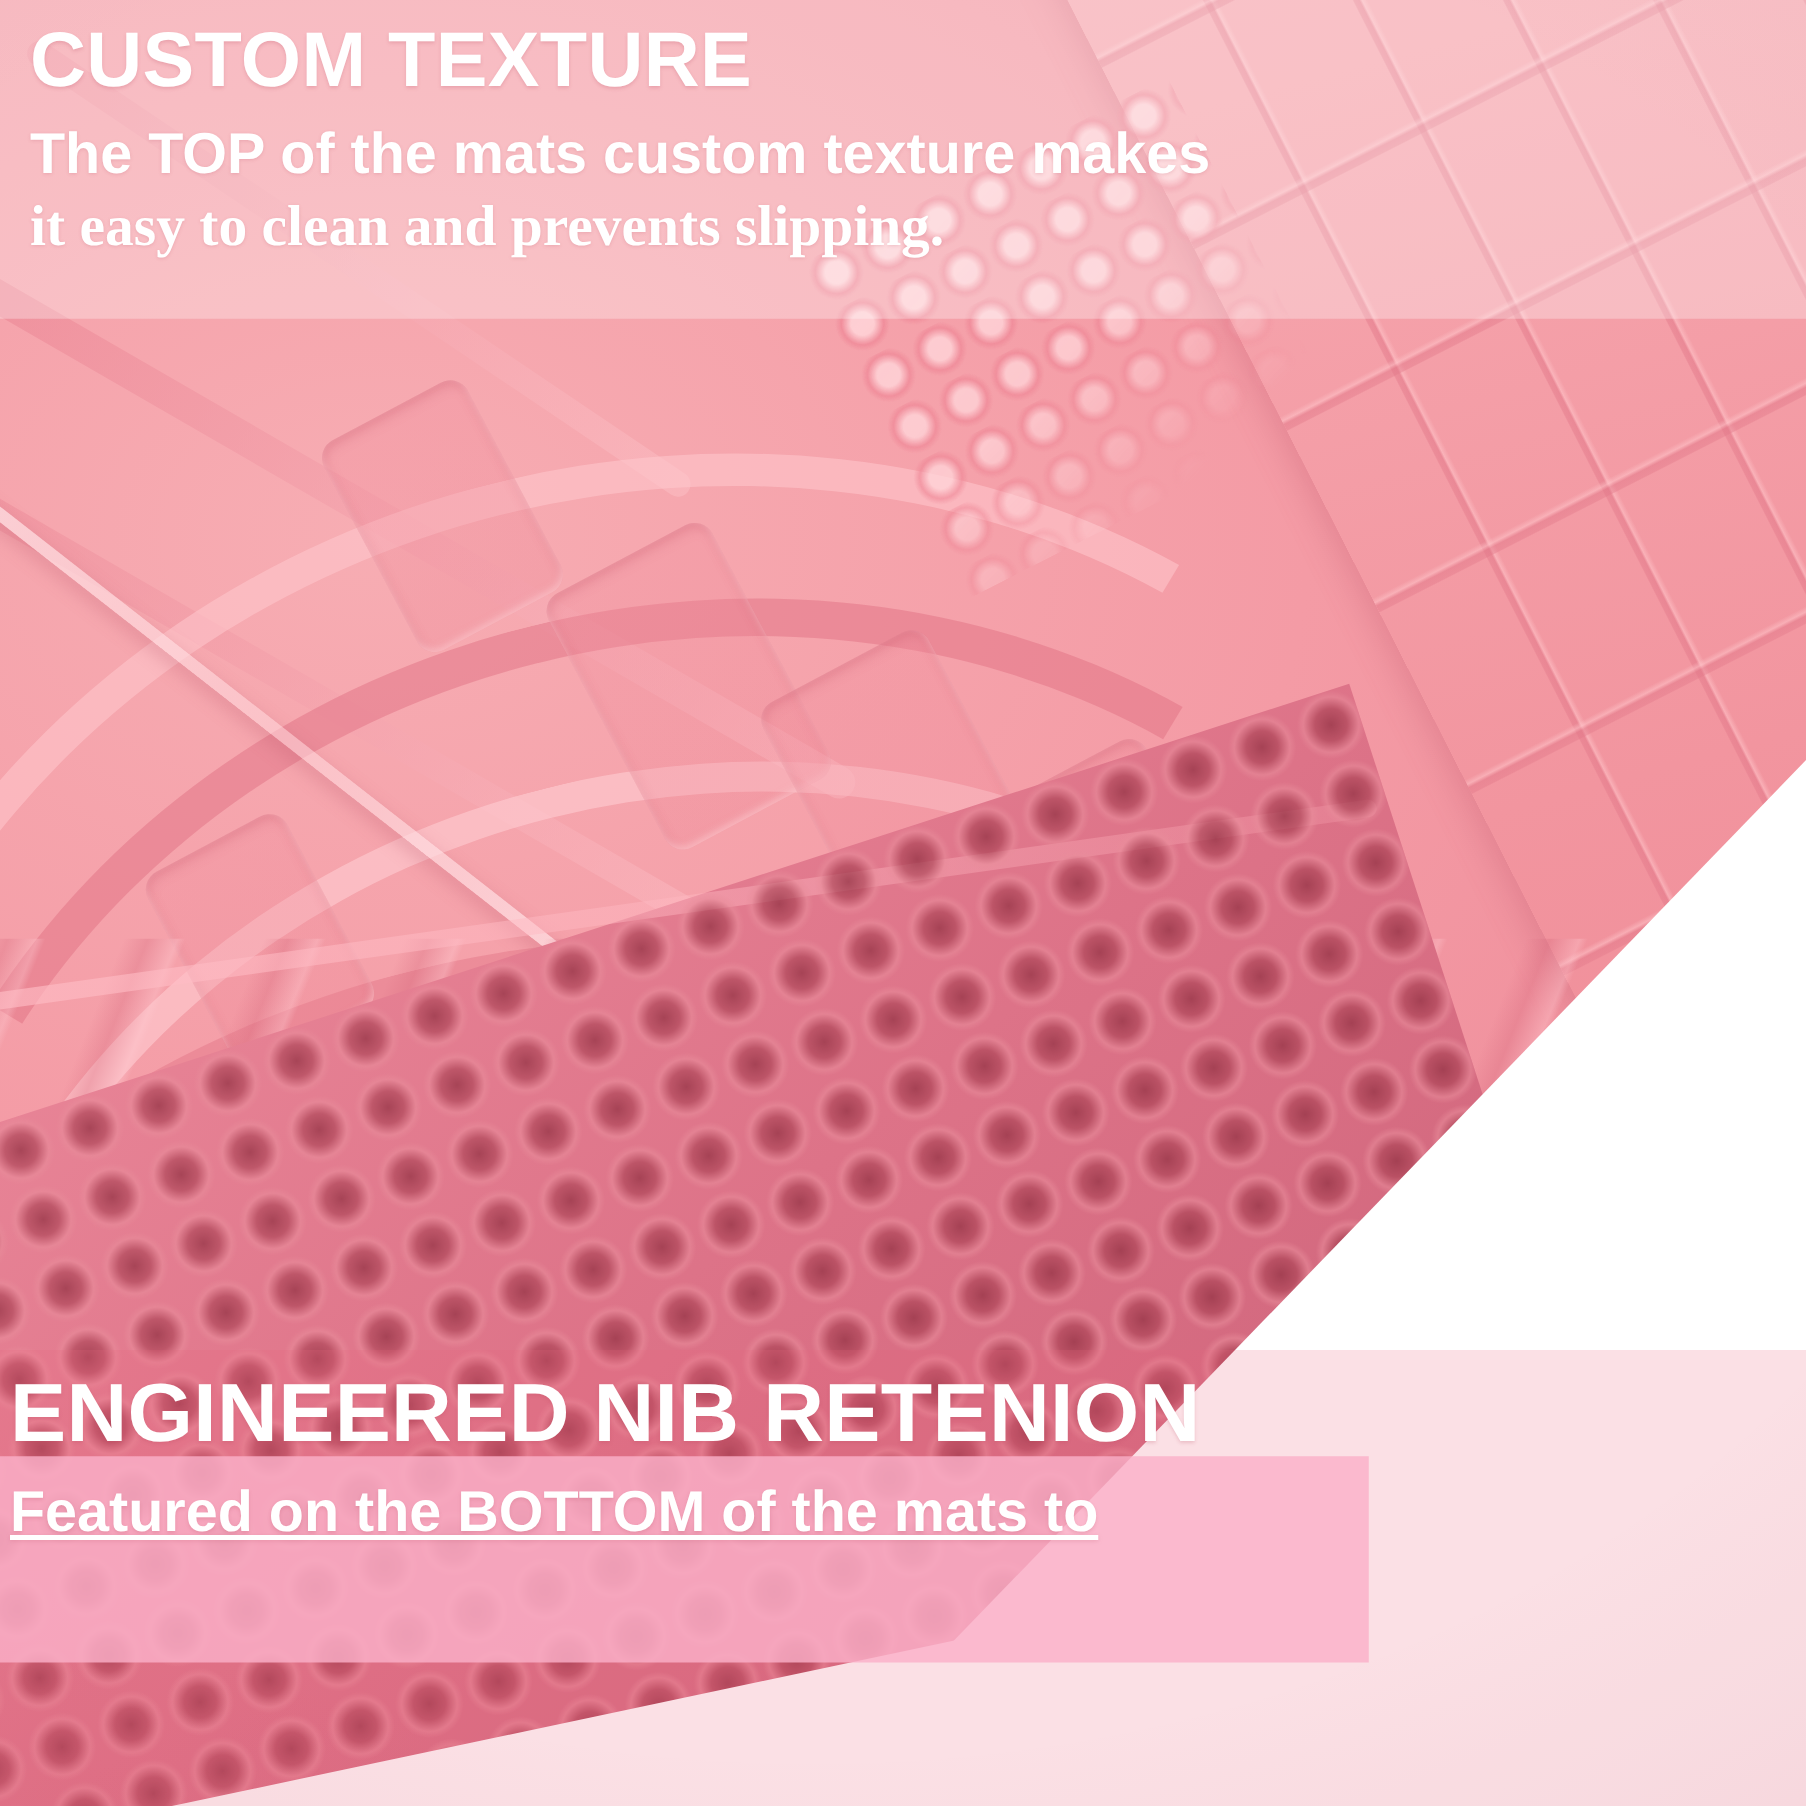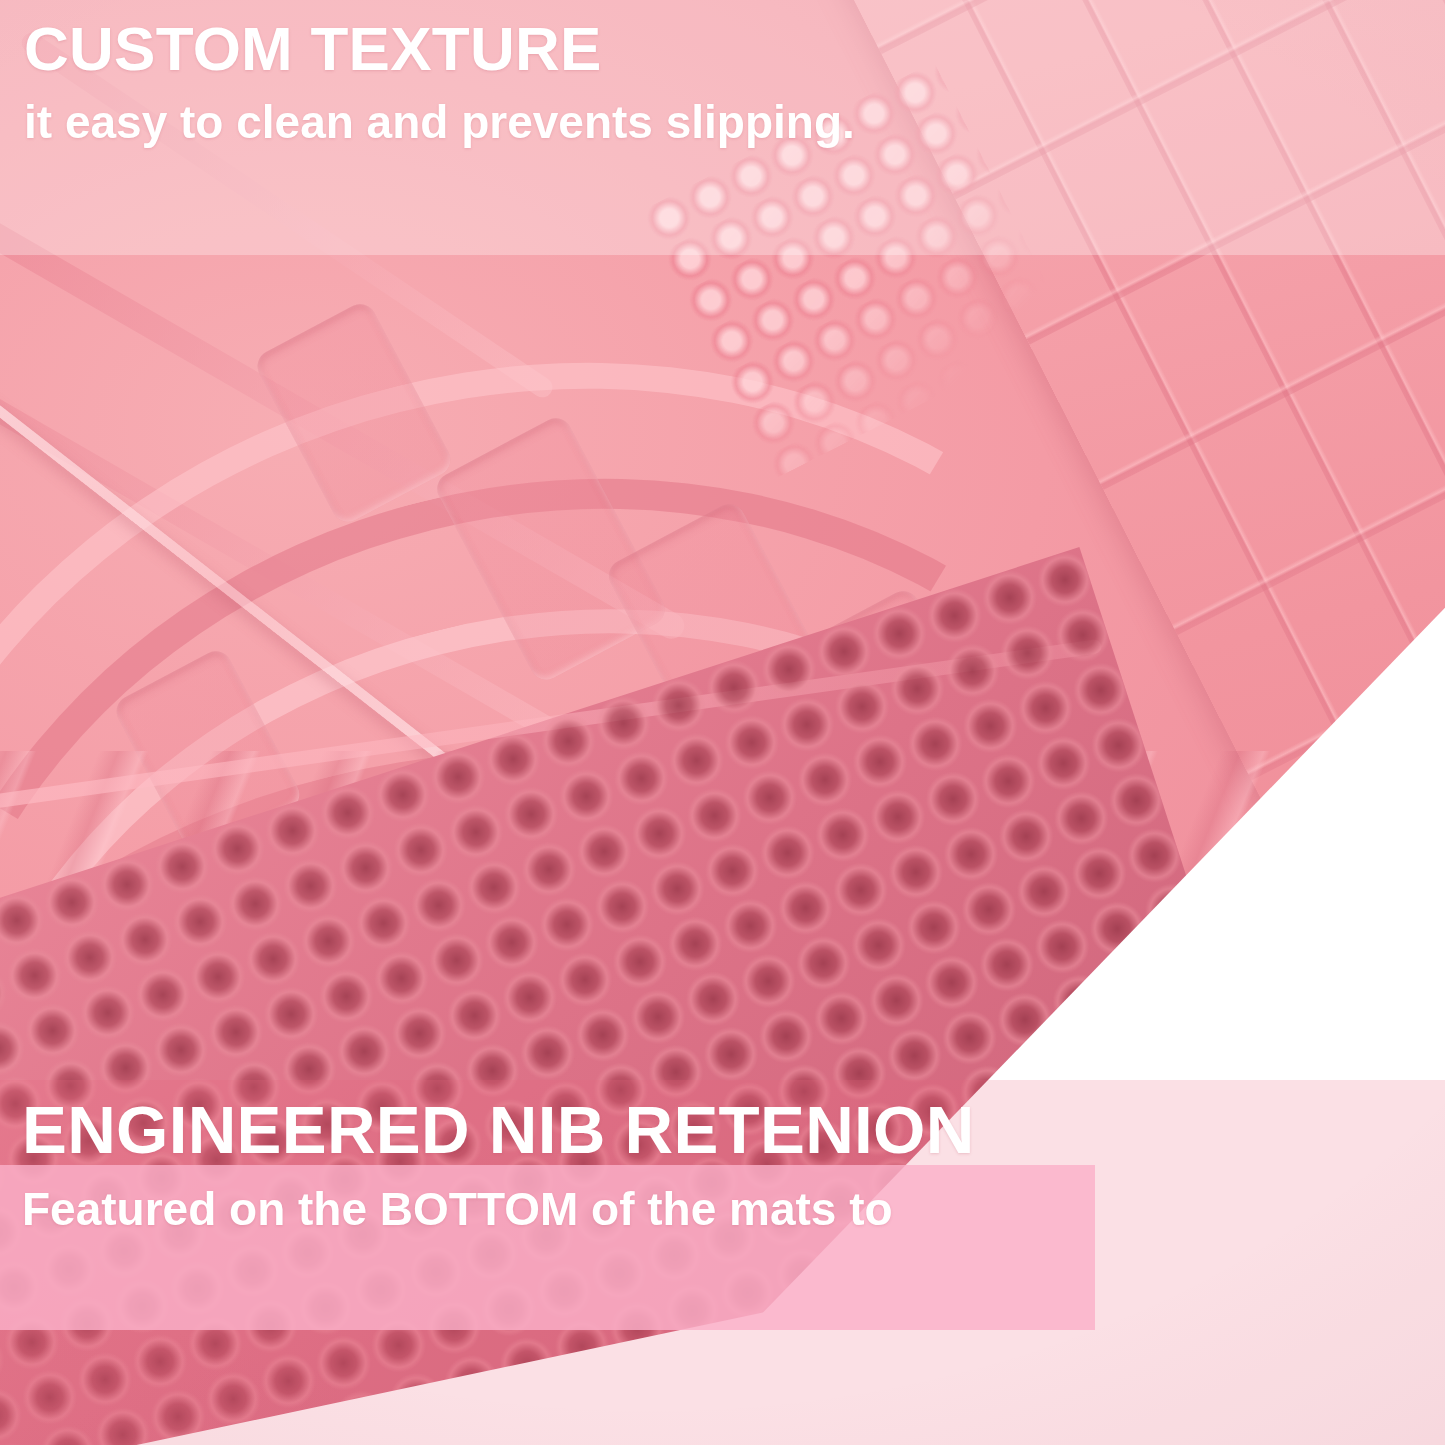--- a/index.html
+++ b/index.html
@@ -193,23 +193,23 @@
     line-height:1.06;
     white-space:nowrap;
     text-shadow:0 1px 3px rgba(180,70,92,.20);
   }
 
   #block-top{left:24px;top:18px;}
   #block-top .headline{font-size:62px;}
   #block-top .bodyline{font-size:46px;margin-top:18px;}
   #block-top .bodyline + .bodyline{margin-top:10px;font-family:Liberation Serif, serif;}
 
-  #block-bottom{left:22px;top:1097px;}
+  #block-bottom{left:8px;top:1097px;}
   #block-bottom .headline{font-size:66px;transform:scaleX(1.02);transform-origin:0 50%;}
-  #block-bottom .bodyline{font-size:46px;margin-top:22px;}
+  #block-bottom .bodyline{font-size:46px;margin-top:22px;text-decoration:underline;}
   #block-bottom .bodyline + .bodyline{margin-top:14px;}
 </style>
 </head>
 <body>
 
 <div id="stage">
 
   <div class="photo">
 
     <div class="mat-base"></div>
@@ -255,20 +255,21 @@
 
     <div class="vignette"></div>
   </div>
 
   <div class="scrim-top"></div>
   <div class="scrim-bottom"></div>
   <div class="band-pink"></div>
 
   <div class="txt" id="block-top">
     <div class="headline">CUSTOM TEXTURE</div>
+    <div class="bodyline">The TOP of the mats custom texture makes</div>
     <div class="bodyline">it easy to clean and prevents slipping.</div>
   </div>
 
   <div class="txt" id="block-bottom">
     <div class="headline">ENGINEERED NIB RETENION</div>
     <div class="bodyline">Featured on the BOTTOM of the mats to</div>
   </div>
 
 </div>
 

